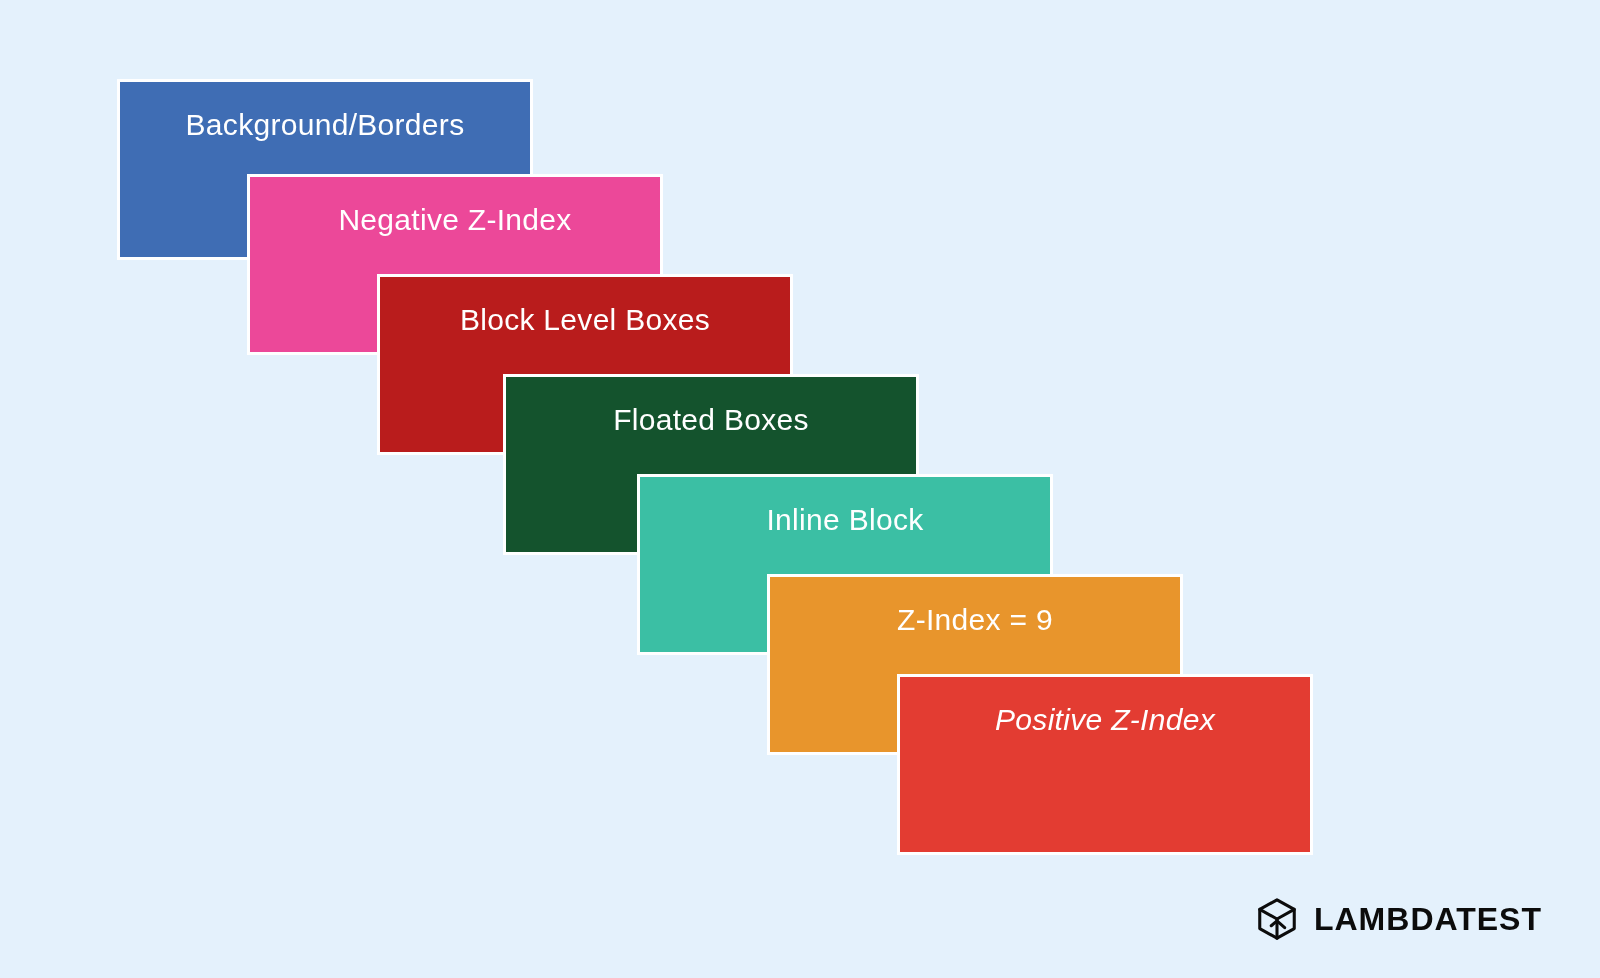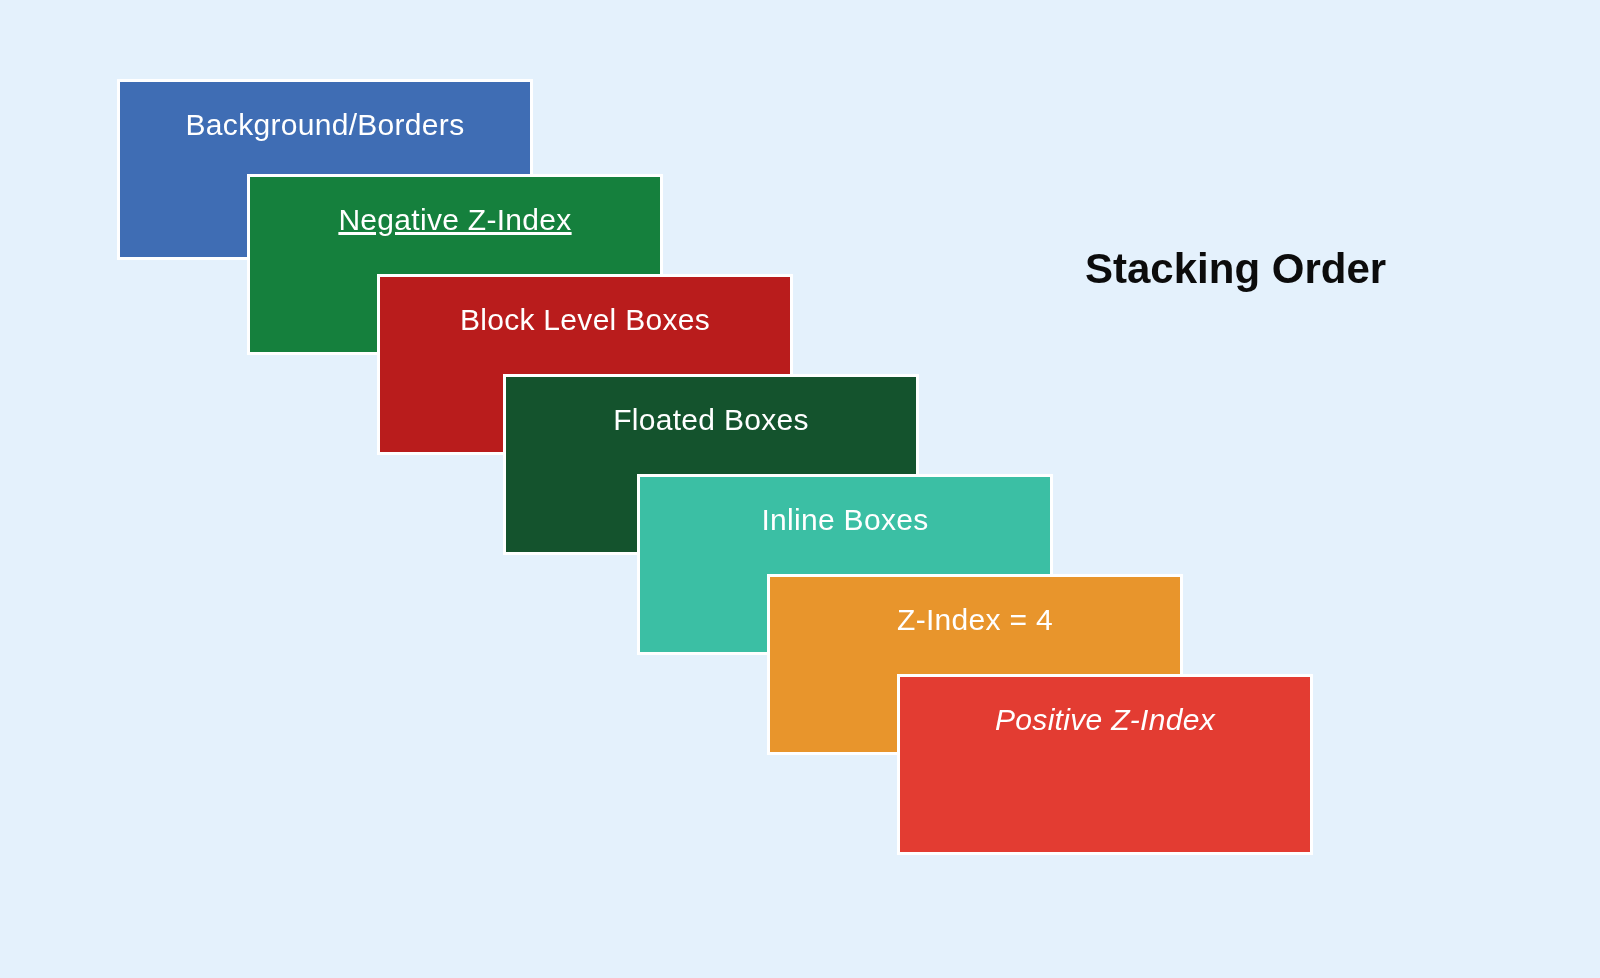--- a/index.html
+++ b/index.html
@@ -56,21 +56,29 @@
     stroke-width:3.2;
     fill:none;
     stroke-linejoin:round;
     stroke-linecap:round;
   }
 </style>
 </head>
 <body>
 
 <div class="stage" id="stage">
-  <div class="title" style="left: 1085px; top: 245px;">Stacking Order</div>
+  <div class="brand">
+    <svg viewBox="0 0 48 48">
+      <path d="M24 4 L42 14 L42 34 L24 44 L6 34 L6 14 Z"></path>
+      <path d="M6 14 L24 24 L42 14"></path>
+      <path d="M24 24 L24 44"></path>
+      <path d="M18 31 L24 26 L32 33"></path>
+    </svg>
+    <span>LAMBDATEST</span>
+  </div>
 <div class="card" style="background: rgb(63, 109, 180); left: 120px; top: 82px; z-index: 1;">Background/Borders</div>
-    <div class="card" style="background: #15803d; left: 250px; top: 177px; z-index: 2; text-decoration: underline;">Negative Z-Index</div>
+    <div class="card" style="background: #ec4899; left: 250px; top: 177px; z-index: 2;">Negative Z-Index</div>
     <div class="card" style="background: #b91c1c; left: 380px; top: 277px; z-index: 3;">Block Level Boxes</div>
     <div class="card" style="background: #14532d; left: 506px; top: 377px; z-index: 4;">Floated Boxes</div>
-    <div class="card" style="background: rgb(59, 191, 164); left: 640px; top: 477px; z-index: 5;">Inline Boxes</div>
-    <div class="card" style="background: rgb(232, 149, 44); left: 770px; top: 577px; z-index: 6;">Z-Index = 4</div>
+    <div class="card" style="background: rgb(59, 191, 164); left: 640px; top: 477px; z-index: 5;">Inline Block</div>
+    <div class="card" style="background: rgb(232, 149, 44); left: 770px; top: 577px; z-index: 6;">Z-Index = 9</div>
     <div class="card" style="background: rgb(227, 60, 50); left: 900px; top: 677px; z-index: 7; font-style: italic;">Positive Z-Index</div>
   </div>
 
 </body></html>

